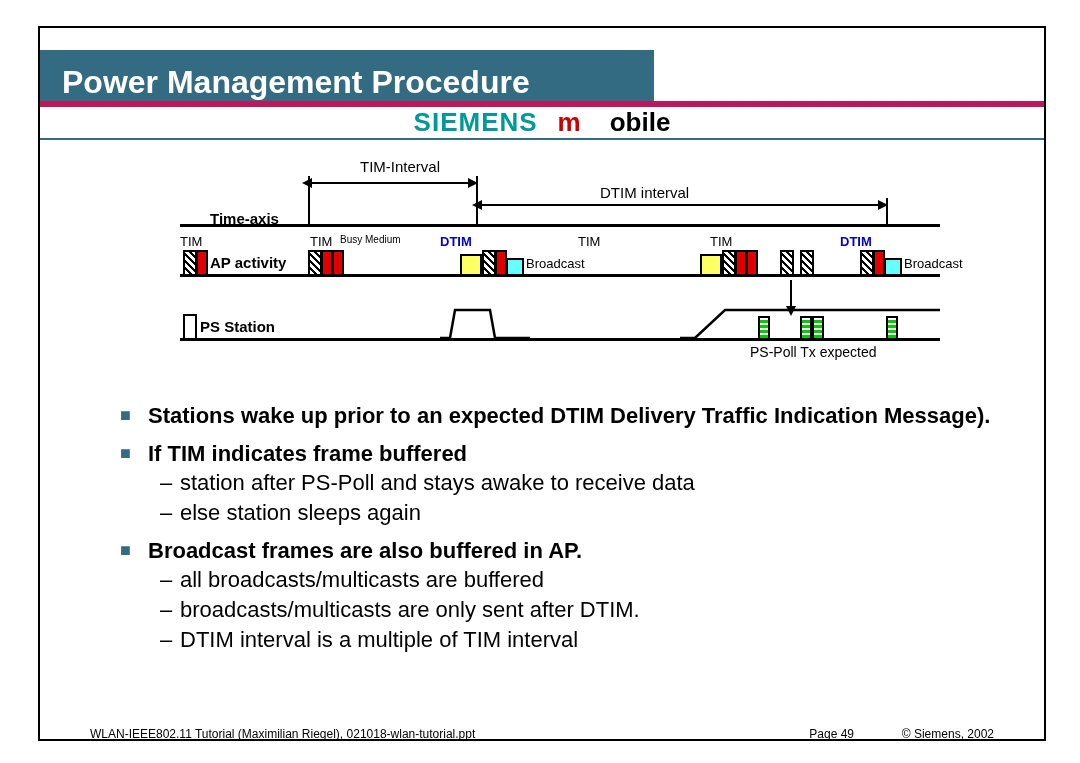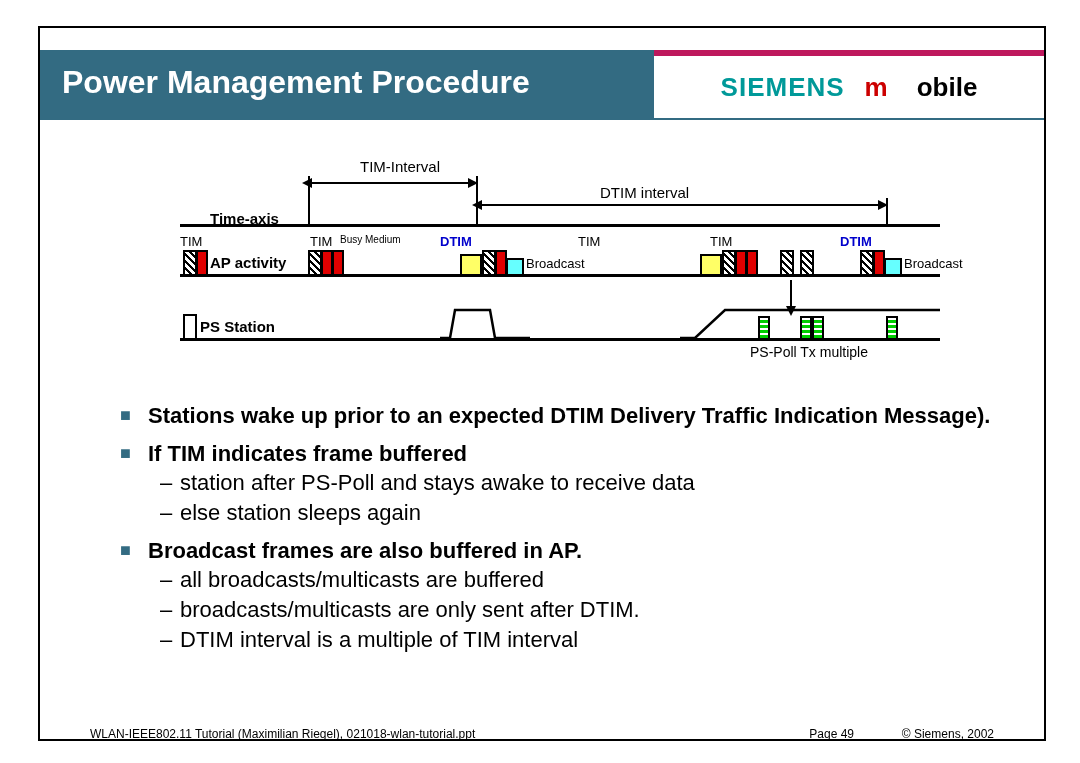--- a/index.html
+++ b/index.html
@@ -20,20 +20,21 @@
     height: 711px;
     border: 2px solid #000;
     background: #fff;
   }
   .header {
     position: absolute;
     left: 0; top: 22px;
     width: 100%;
     height: 70px;
     display: flex;
+    flex-direction: column;
   }
   .title-bar {
     background: #336b82;
     color: #fff;
     font-size: 32px;
     font-weight: bold;
     padding: 14px 0 0 22px;
     width: 592px;
     height: 56px;
   }
@@ -241,21 +242,21 @@
     </svg>
 
     <svg style="position:absolute; left:540px; top:150px;" width="260" height="32">
       <polyline points="0,30 15,30 45,2 260,2" stroke="#000" stroke-width="2.5" fill="none"></polyline>
     </svg>
     <div class="small-box green-stripe" style="left:618px; top:158px; width:8px; height:20px;"></div>
     <div class="small-box green-stripe" style="left:660px; top:158px; width:8px; height:20px;"></div>
     <div class="small-box green-stripe" style="left:672px; top:158px; width:8px; height:20px;"></div>
     <div class="small-box green-stripe" style="left:746px; top:158px; width:8px; height:20px;"></div>
 
-    <div class="label" style="left:610px; top:186px; font-size:14px;">PS-Poll Tx multiple</div>
+    <div class="label" style="left:610px; top:186px; font-size:14px;">PS-Poll Tx expected</div>
   </div>
 
   <div class="content">
     <div class="bullet1">Stations wake up prior to an expected DTIM Delivery Traffic Indication Message).</div>
     <div class="bullet1">If TIM indicates frame buffered</div>
     <div class="bullet2">station after PS-Poll and stays awake to receive data</div>
     <div class="bullet2">else station sleeps again</div>
     <div class="bullet1">Broadcast frames are also buffered in AP.</div>
     <div class="bullet2">all broadcasts/multicasts are buffered</div>
     <div class="bullet2">broadcasts/multicasts are only sent after DTIM.</div>

